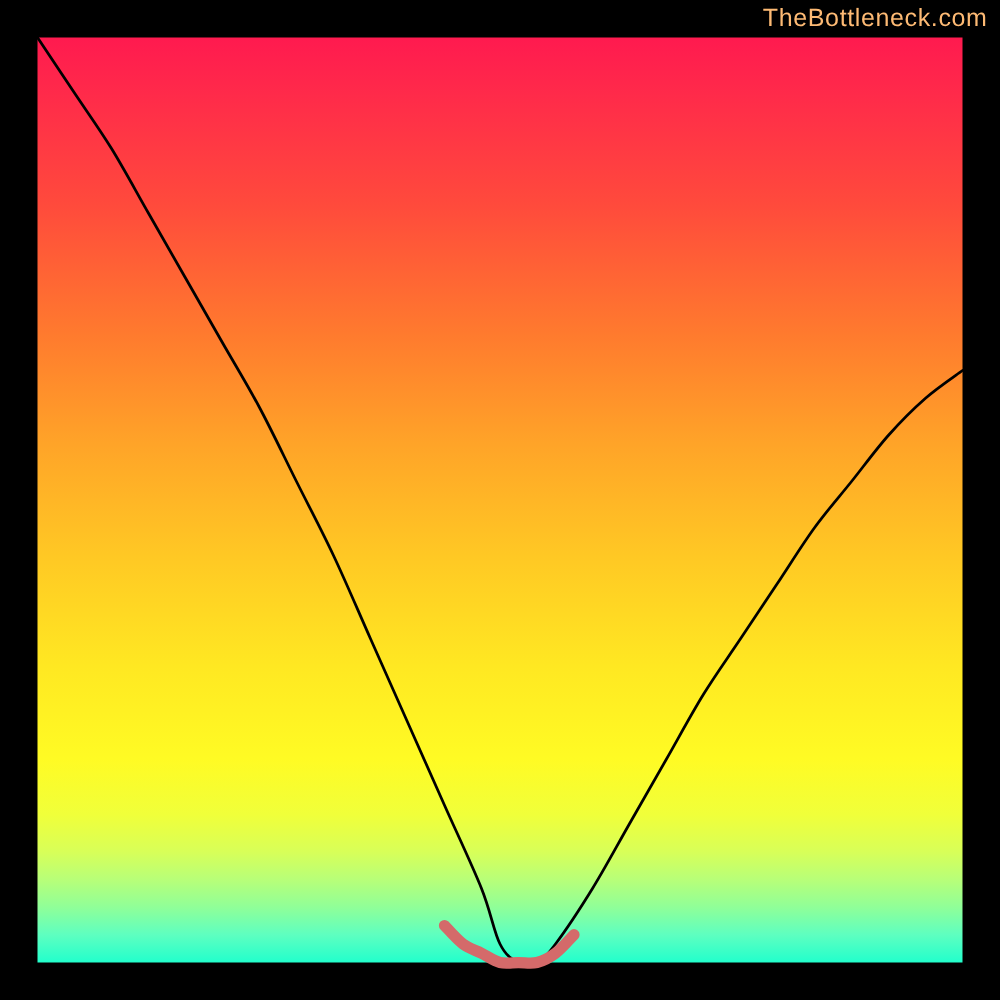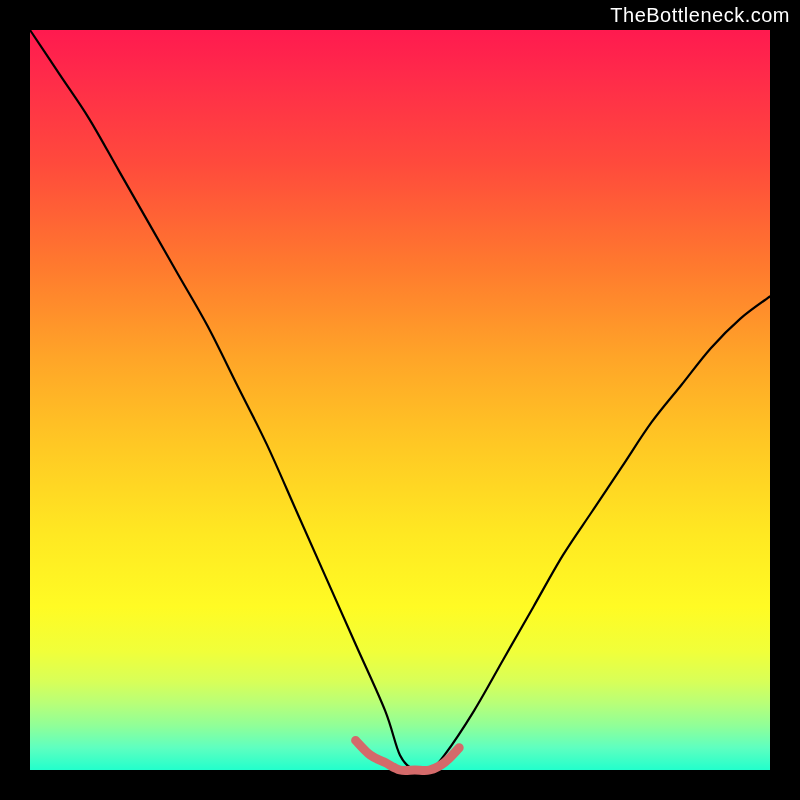--- a/index.html
+++ b/index.html
@@ -41,21 +41,21 @@
       #b8ff78 91%,
       #90ff98 94%,
       #5effc0 97%,
       #22ffcc 100%
     );
   }
   .watermark {
     position: absolute;
     top: 4px;
     right: 10px;
-    color: #ffffff;
+    color: #fdba74;
     font-size: 20px;
     font-weight: 500;
     letter-spacing: 0.5px;
     user-select: none;
   }
   svg.curve {
     position: absolute;
     left: 0;
     top: 0;
     width: 740px;

